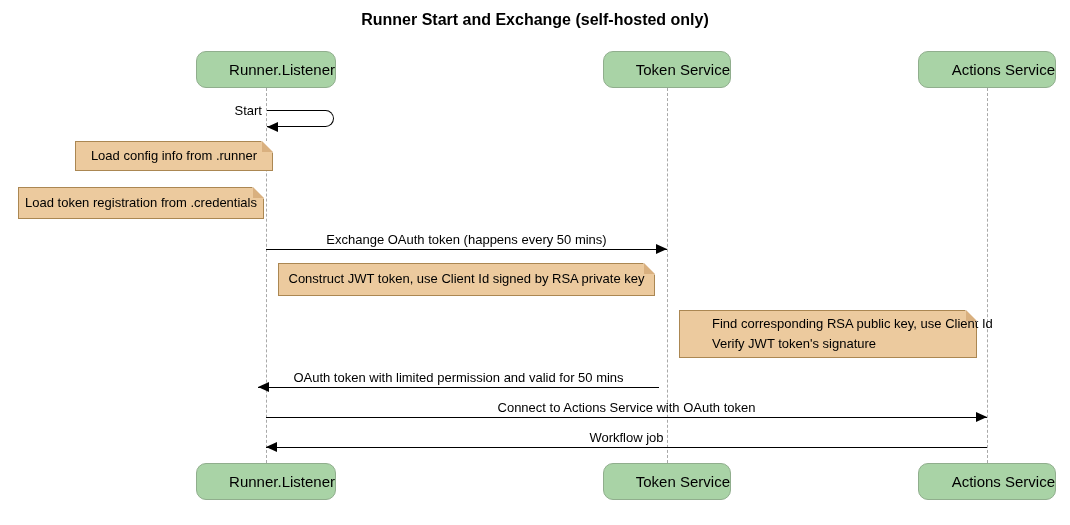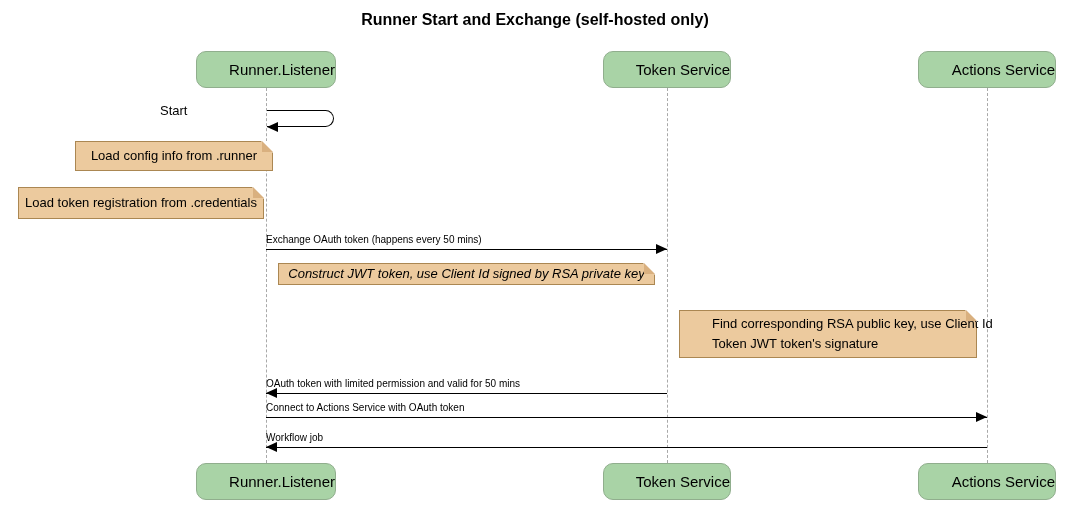--- a/index.html
+++ b/index.html
@@ -35,35 +35,35 @@
     border-top:12px solid #fff;border-left:12px solid transparent;
   }
   .note::after{ 
     content:"";position:absolute;top:-1px;right:-1px;width:0;height:0;
     border-bottom:11px solid var(--note-fold,#d9b07f);
     border-right:11px solid transparent;
   }
   .note .line{line-height:1.55;}
   .msg{position:absolute;z-index:1;}
   .msg-label{
-    position:absolute;top:0;left:0;width:100%;text-align:left;
-    font-size:10px;line-height:15px;
+    position:absolute;top:0;left:0;width:100%;text-align:center;
+    font-size:13px;line-height:15px;
   }
   .msg-line{
     position:absolute;top:17px;left:0;right:0;height:0;
     border-top:1px solid var(--message,#000);
   }
   .arrow{position:absolute;width:0;height:0;top:12px;}
   .arrow-right{right:0;border-left:11px solid var(--message,#000);
     border-top:5px solid transparent;border-bottom:5px solid transparent;}
   .arrow-left{left:0;border-right:11px solid var(--message,#000);
     border-top:5px solid transparent;border-bottom:5px solid transparent;}
   
   .self-label{
-    position:absolute;left:160px;top:103px;width:102px;text-align:left;
+    position:absolute;left:160px;top:103px;width:102px;text-align:right;
     font-size:13px;
   }
   .self-loop{
     position:absolute;left:267px;top:110px;width:67px;height:17px;
     border-top:1px solid var(--message,#000);
     border-right:1px solid var(--message,#000);
     border-bottom:1px solid var(--message,#000);
     border-radius:0 9px 9px 0;box-sizing:border-box;
   }
   .self-arrow{
@@ -96,35 +96,35 @@
   <div class="self-label">Start</div>
   <div class="self-loop"></div>
   <div class="self-arrow"></div>
 
   <div class="note center" style="left:75px;top:141px;width:198px;height:30px;">
     <div class="line">Load config info from .runner</div>
   </div>
   <div class="note center" style="left:18px;top:187px;width:246px;height:32px;">
     <div class="line">Load token registration from .credentials</div>
   </div>
-  <div class="note center" style="left:278px;top:263px;width:377px;height:22px;font-style:italic;">
+  <div class="note center" style="left:278px;top:263px;width:377px;height:33px;">
     <div class="line">Construct JWT token, use Client Id signed by RSA private key</div>
   </div>
   <div class="note" style="left:679px;top:310px;width:298px;height:48px;padding-left:32px;">
     <div class="line">Find corresponding RSA public key, use Client Id</div>
-    <div class="line">Token JWT token's signature</div>
+    <div class="line">Verify JWT token's signature</div>
   </div>
 
   <div class="msg" style="left:266px;top:232px;width:401px;height:18px;">
     <div class="msg-label">Exchange OAuth token (happens every 50 mins)</div>
     <div class="msg-line"></div>
     <div class="arrow arrow-right"></div>
   </div>
 
-  <div class="msg" style="left:266px;top:370px;width:401px;height:18px;margin-top:6px;">
+  <div class="msg" style="left:258px;top:370px;width:401px;height:18px;">
     <div class="msg-label">OAuth token with limited permission and valid for 50 mins</div>
     <div class="msg-line"></div>
     <div class="arrow arrow-left"></div>
   </div>
 
   <div class="msg" style="left:266px;top:430px;width:721px;height:18px;">
     <div class="msg-label">Workflow job</div>
     <div class="msg-line"></div>
     <div class="arrow arrow-left"></div>
   </div>

